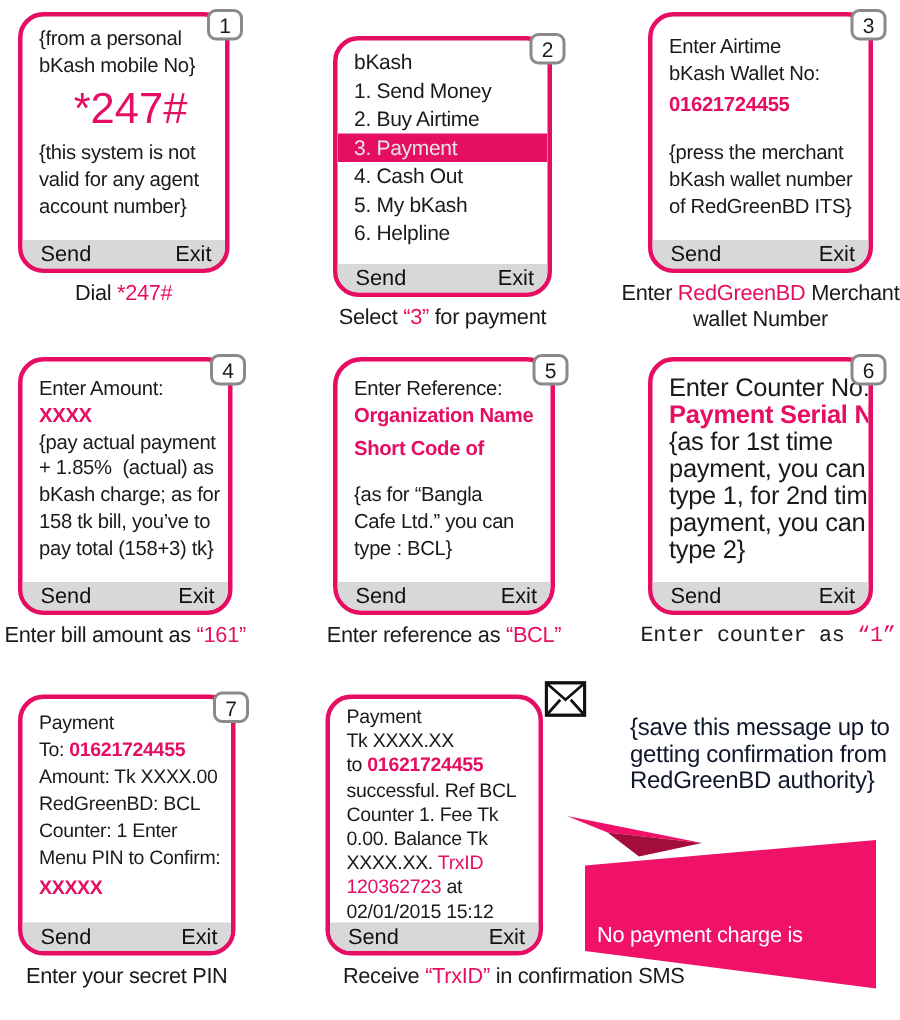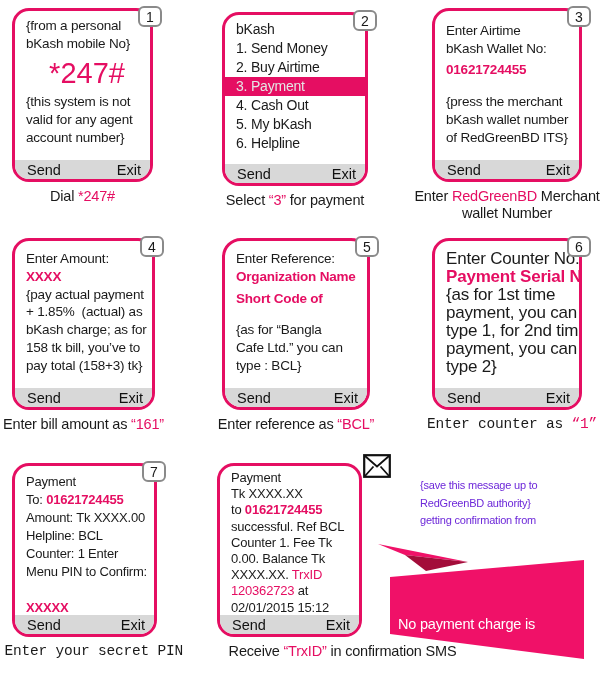--- a/index.html
+++ b/index.html
@@ -22,21 +22,21 @@
             justify-content:space-between;align-items:center;
             padding:0 9px 0 12px;font-size:14.5px;color:#111;}
   .badge{position:absolute;top:-2px;right:-9px;width:24px;height:21px;box-sizing:border-box;
          background:#fff;border:2px solid var(--badge);border-radius:6px;
          display:flex;align-items:center;justify-content:center;
          font-size:14px;color:#1a1a1a;z-index:3;}
   .envelope{position:absolute;top:-9px;right:-29px;z-index:3;}
   .caption{margin-top:6px;text-align:center;font-size:14.5px;line-height:16.5px;
            color:#111;letter-spacing:-0.2px;}
   .caption .cline{white-space:pre;}
-  .save-note{position:absolute;font-size:11px;line-height:17.5px;letter-spacing:-0.2px;color:#6d28d9;white-space:pre;}
+  .save-note{position:absolute;font-size:16px;line-height:17.5px;letter-spacing:-0.2px;color:#0f172a;white-space:pre;}
   .ribbon-svg{position:absolute;}
   .ribbon-svg .body{fill:var(--ribbon);}
   .ribbon-svg .flap{fill:var(--ribbon);}
   .ribbon-svg .fold{fill:var(--darkred);}
   .ribbon-text{position:absolute;color:#fff;font-size:14.5px;line-height:16.5px;
                letter-spacing:-0.2px;white-space:pre;}
 </style>
 </head>
 <body>
 
@@ -45,21 +45,21 @@
   <svg class="ribbon-svg" id="ribbon-svg" width="218" height="132" viewBox="0 0 218 132" style="left: 372px; top: 538px;">
     <polygon class="flap" points="6,6 96,24 33,17"></polygon>
     <polygon class="fold" points="33,17 96,24 54,33"></polygon>
     <polygon class="body" points="18,39 212,22 212,121 18,96"></polygon>
   </svg>
   <div class="ribbon-text" id="ribbon-text" style="left: 398px; top: 583px;">
     <div class="cline">No payment charge is</div>
     <div class="cline">applicable for using payment</div>
   </div>
 
-  <div class="save-note" id="save-note" style="left: 420px; top: 477px;"><div>{save this message up to</div><div>RedGreenBD authority}</div><div>getting confirmation from</div></div>
+  <div class="save-note" id="save-note" style="left: 420px; top: 477px;"><div>{save this message up to</div><div>getting confirmation from</div><div>RedGreenBD authority}</div></div>
 
   <div id="phones">
       <div class="phone-cell" style="left: 12px; top: 8px; width: 141px;">
     <div class="phone" style="height: 174px;">
       <div class="screen" style="font-size: 13.5px; line-height: 18px; padding-top: 6px;">
             <div class="line"><span class="seg plain">{from a personal</span></div>
             <div class="line"><span class="seg plain">bKash mobile No}</span></div>
             <div class="line big" style="margin-top: 2px; margin-bottom: 2px;"><span class="seg plain">*247#</span></div>
             <div class="line"><span class="seg plain">{this system is not</span></div>
             <div class="line"><span class="seg plain">valid for any agent</span></div>
@@ -68,21 +68,21 @@
       <div class="softkeys">
         <span class="sk">Send</span>
         <span class="sk">Exit</span>
       </div>
     </div>
     <div class="badge">1</div>
     <div class="caption" style="width: 152px; margin-left: -5.5px;">
           <div class="cline"><span class="seg plain">Dial </span><span class="seg accent">*247#</span></div>
         </div>
   </div>
-      <div class="phone-cell" style="left: 222px; top: 12px; width: 146px;">
+      <div class="phone-cell" style="left: 222px; top: 24px; width: 146px;">
     <div class="phone" style="height: 174px;">
       <div class="screen" style="font-size: 14px; line-height: 19px; padding-top: 5px;">
             <div class="line"><span class="seg plain">bKash</span></div>
             <div class="line"><span class="seg plain">1. Send Money</span></div>
             <div class="line"><span class="seg plain">2. Buy Airtime</span></div>
             <div class="line highlight"><span class="seg plain">3. Payment</span></div>
             <div class="line"><span class="seg plain">4. Cash Out</span></div>
             <div class="line"><span class="seg plain">5. My bKash</span></div>
             <div class="line"><span class="seg plain">6. Helpline</span></div>
           </div>
@@ -178,32 +178,32 @@
     <div class="caption" style="width: 160px; margin-left: -5px; font-family: Liberation Mono, monospace;">
           <div class="cline"><span class="seg plain">Enter counter as </span><span class="seg accent">“1”</span></div>
         </div>
   </div>
       <div class="phone-cell" style="left: 12px; top: 463px; width: 145px;">
     <div class="phone" style="height: 174px;">
       <div class="screen" style="font-size: 13px; line-height: 18px; padding-top: 7px;">
             <div class="line"><span class="seg plain">Payment</span></div>
             <div class="line"><span class="seg plain">To: </span><span class="seg accent-bold">01621724455</span></div>
             <div class="line"><span class="seg plain">Amount: Tk XXXX.00</span></div>
-            <div class="line"><span class="seg plain">Helpline: BCL</span></div>
+            <div class="line"><span class="seg plain">RedGreenBD: BCL</span></div>
             <div class="line"><span class="seg plain">Counter: 1 Enter</span></div>
             <div class="line"><span class="seg plain">Menu PIN to Confirm:</span></div>
-            <div class="line" style="margin-top: 18px;"><span class="seg accent-bold">XXXXX</span></div>
+            <div class="line" style="margin-top: 2px;"><span class="seg accent-bold">XXXXX</span></div>
           </div>
       <div class="softkeys">
         <span class="sk">Send</span>
         <span class="sk">Exit</span>
       </div>
     </div>
     <div class="badge">7</div>
-    <div class="caption" style="width: 160px; margin-left: -7.5px; font-family: Liberation Mono, monospace;">
+    <div class="caption" style="width: 160px; margin-left: -7.5px;">
           <div class="cline"><span class="seg plain">Enter your secret PIN</span></div>
         </div>
   </div>
       <div class="phone-cell" style="left: 217px; top: 463px; width: 145px;">
     <div class="phone" style="height: 174px;">
       <div class="screen" style="font-size: 13px; line-height: 16.2px; padding-top: 4px;">
             <div class="line"><span class="seg plain">Payment</span></div>
             <div class="line"><span class="seg plain">Tk XXXX.XX</span></div>
             <div class="line"><span class="seg plain">to </span><span class="seg accent-bold">01621724455</span></div>
             <div class="line"><span class="seg plain">successful. Ref BCL</span></div>

